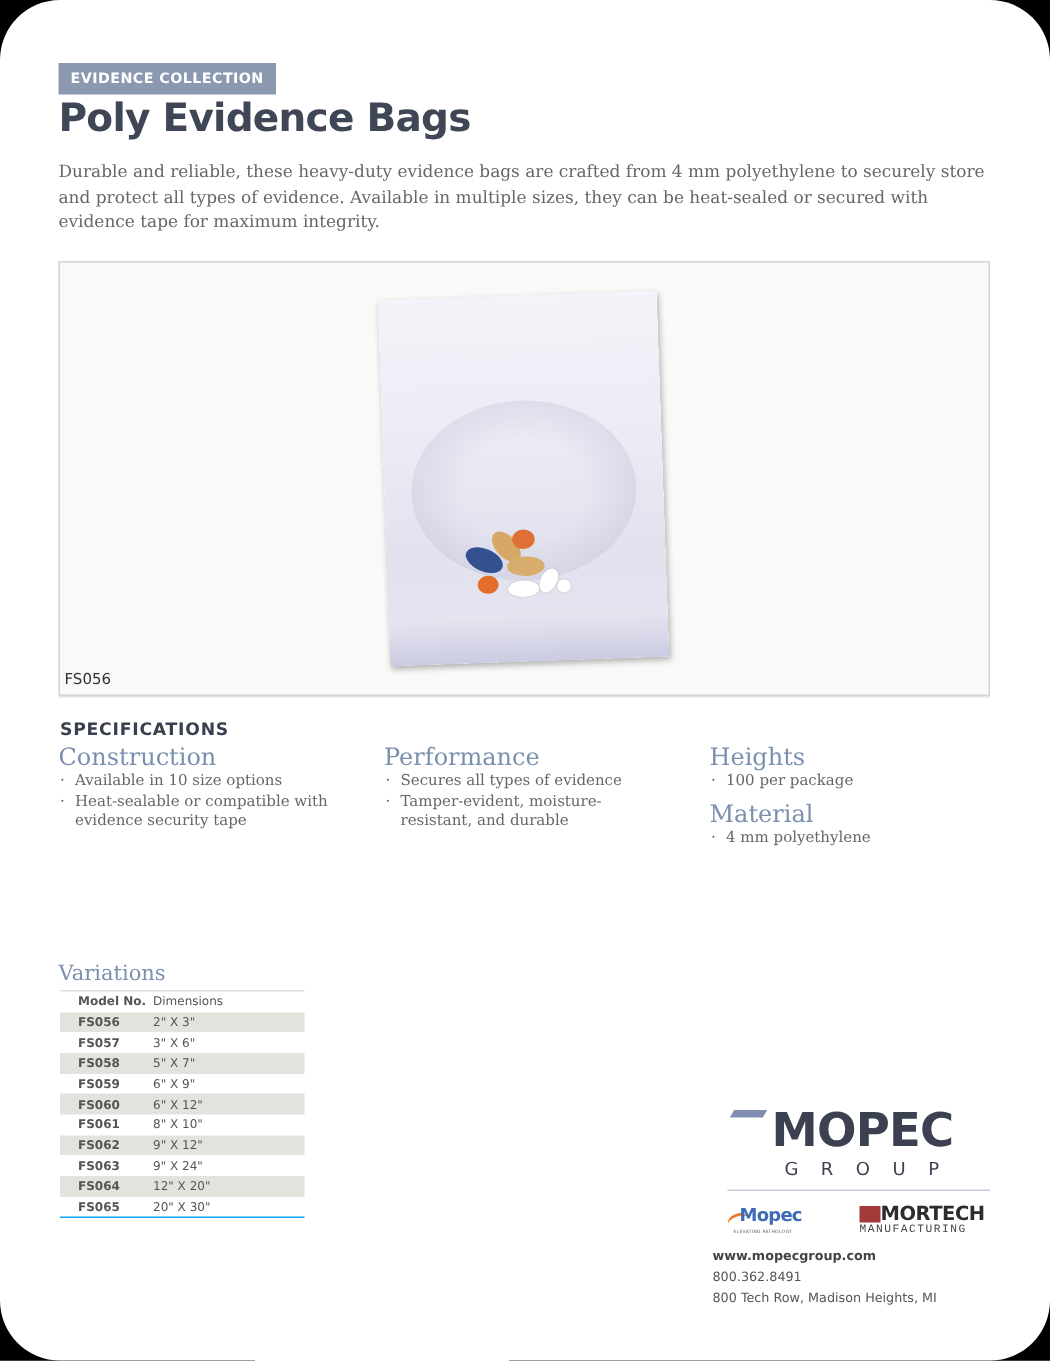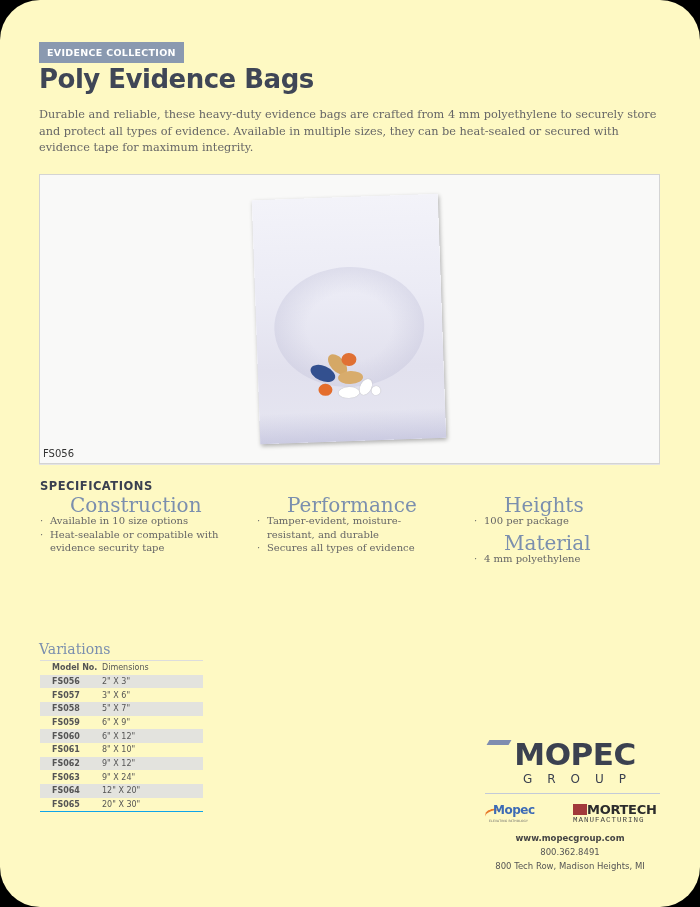--- a/index.html
+++ b/index.html
@@ -1,19 +1,19 @@
 <!DOCTYPE html>
 <html><head>
   <meta charset="utf-8">
   <style>
     * { box-sizing: border-box; margin: 0; padding: 0; }
     html, body { width: 700px; height: 907px; background: #000; overflow: hidden; }
     .page {
       position: absolute; left: 0; top: 0; width: 700px; height: 907px;
-      background: #fef9c3; border-radius: 40px; overflow: hidden;
+      background: #ffffff; border-radius: 40px; overflow: hidden;
     }
     .tag {
       position: absolute; left: 39px; top: 42px; height: 21px;
       padding: 0 8px; background: #8a99b0; color: #fff;
       font-family: "DejaVu Sans", sans-serif; font-weight: bold; font-size: 9.5px;
       line-height: 21px; letter-spacing: 0.3px;
     }
     .title {
       position: absolute; left: 39px; top: 64px;
       font-family: "DejaVu Sans", sans-serif; font-size: 26px; color: #3f4656;
@@ -47,21 +47,21 @@
       position: absolute; left: 3px; bottom: 4px;
       font-family: "DejaVu Sans", sans-serif; font-size: 10px; color: #333;
     }
     .spec-heading {
       position: absolute; left: 40px; top: 479px;
       font-family: "DejaVu Sans", sans-serif; font-weight: bold; font-size: 11.5px;
       color: #3a4050; letter-spacing: 0.5px;
     }
     .spec-col { position: absolute; }
     .spec-title {
-      font-family: "DejaVu Serif", serif; font-size: 20px; color: #7b8fae; line-height: 18px; margin-left: 31px;
+      font-family: "DejaVu Serif", serif; font-size: 16px; color: #7b8fae; line-height: 18px;
     }
     .spec-list { list-style: none; }
     .spec-list li {
       font-family: "DejaVu Serif", serif; font-size: 10px; color: #666; line-height: 13.5px;
       padding-left: 11px; position: relative;
     }
     .spec-list li::before { content: "·"; position: absolute; left: 1px; top: 0; }
     .variations-title {
       position: absolute; left: 39px; top: 641px;
       font-family: "DejaVu Serif", serif; font-size: 14px; color: #7b8fae;
@@ -112,21 +112,21 @@
     .mortech .block { position: absolute; left: 0; top: 1px; width: 14px; height: 11px; background: #a23a3a; }
     .mortech .word {
       position: absolute; left: 14px; top: -1px; font-family: "DejaVu Sans", sans-serif;
       font-weight: bold; font-size: 13px; color: #2c2c2c; letter-spacing: -0.3px;
     }
     .mortech .mfg {
       position: absolute; left: 0; top: 13px; font-family: Liberation Mono, monospace;
       font-size: 7.5px; color: #444; letter-spacing: 1px;
     }
     .contact {
-      text-align: center; font-family: "DejaVu Sans", sans-serif; font-size: 8.5px; color: #555;
+      text-align: left; font-family: "DejaVu Sans", sans-serif; font-size: 8.5px; color: #555;
       line-height: 14px; margin-top: 6px; margin-left: -10px;
     }
     .contact .web { font-weight: bold; color: #444; }
   </style>
 </head>
 <body>
 
 <div class="page">
 
   <div class="tag">EVIDENCE COLLECTION</div>
@@ -153,22 +153,22 @@
     <div class="spec-title">Construction</div>
     <ul class="spec-list">
       <li>Available in 10 size options</li>
       <li style="width:185px;">Heat-sealable or compatible with evidence security tape</li>
     </ul>
   </div>
 
   <div class="spec-col" style="left:256px;top:496px;width:200px;">
     <div class="spec-title">Performance</div>
     <ul class="spec-list">
+      <li>Secures all types of evidence</li>
       <li style="width:165px;">Tamper-evident, moisture-resistant, and durable</li>
-      <li>Secures all types of evidence</li>
     </ul>
   </div>
 
   <div class="spec-col" style="left:473px;top:496px;width:190px;">
     <div class="spec-title">Heights</div>
     <ul class="spec-list">
       <li>100 per package</li>
     </ul>
     <div class="spec-title" style="margin-top:6px;">Material</div>
     <ul class="spec-list">

